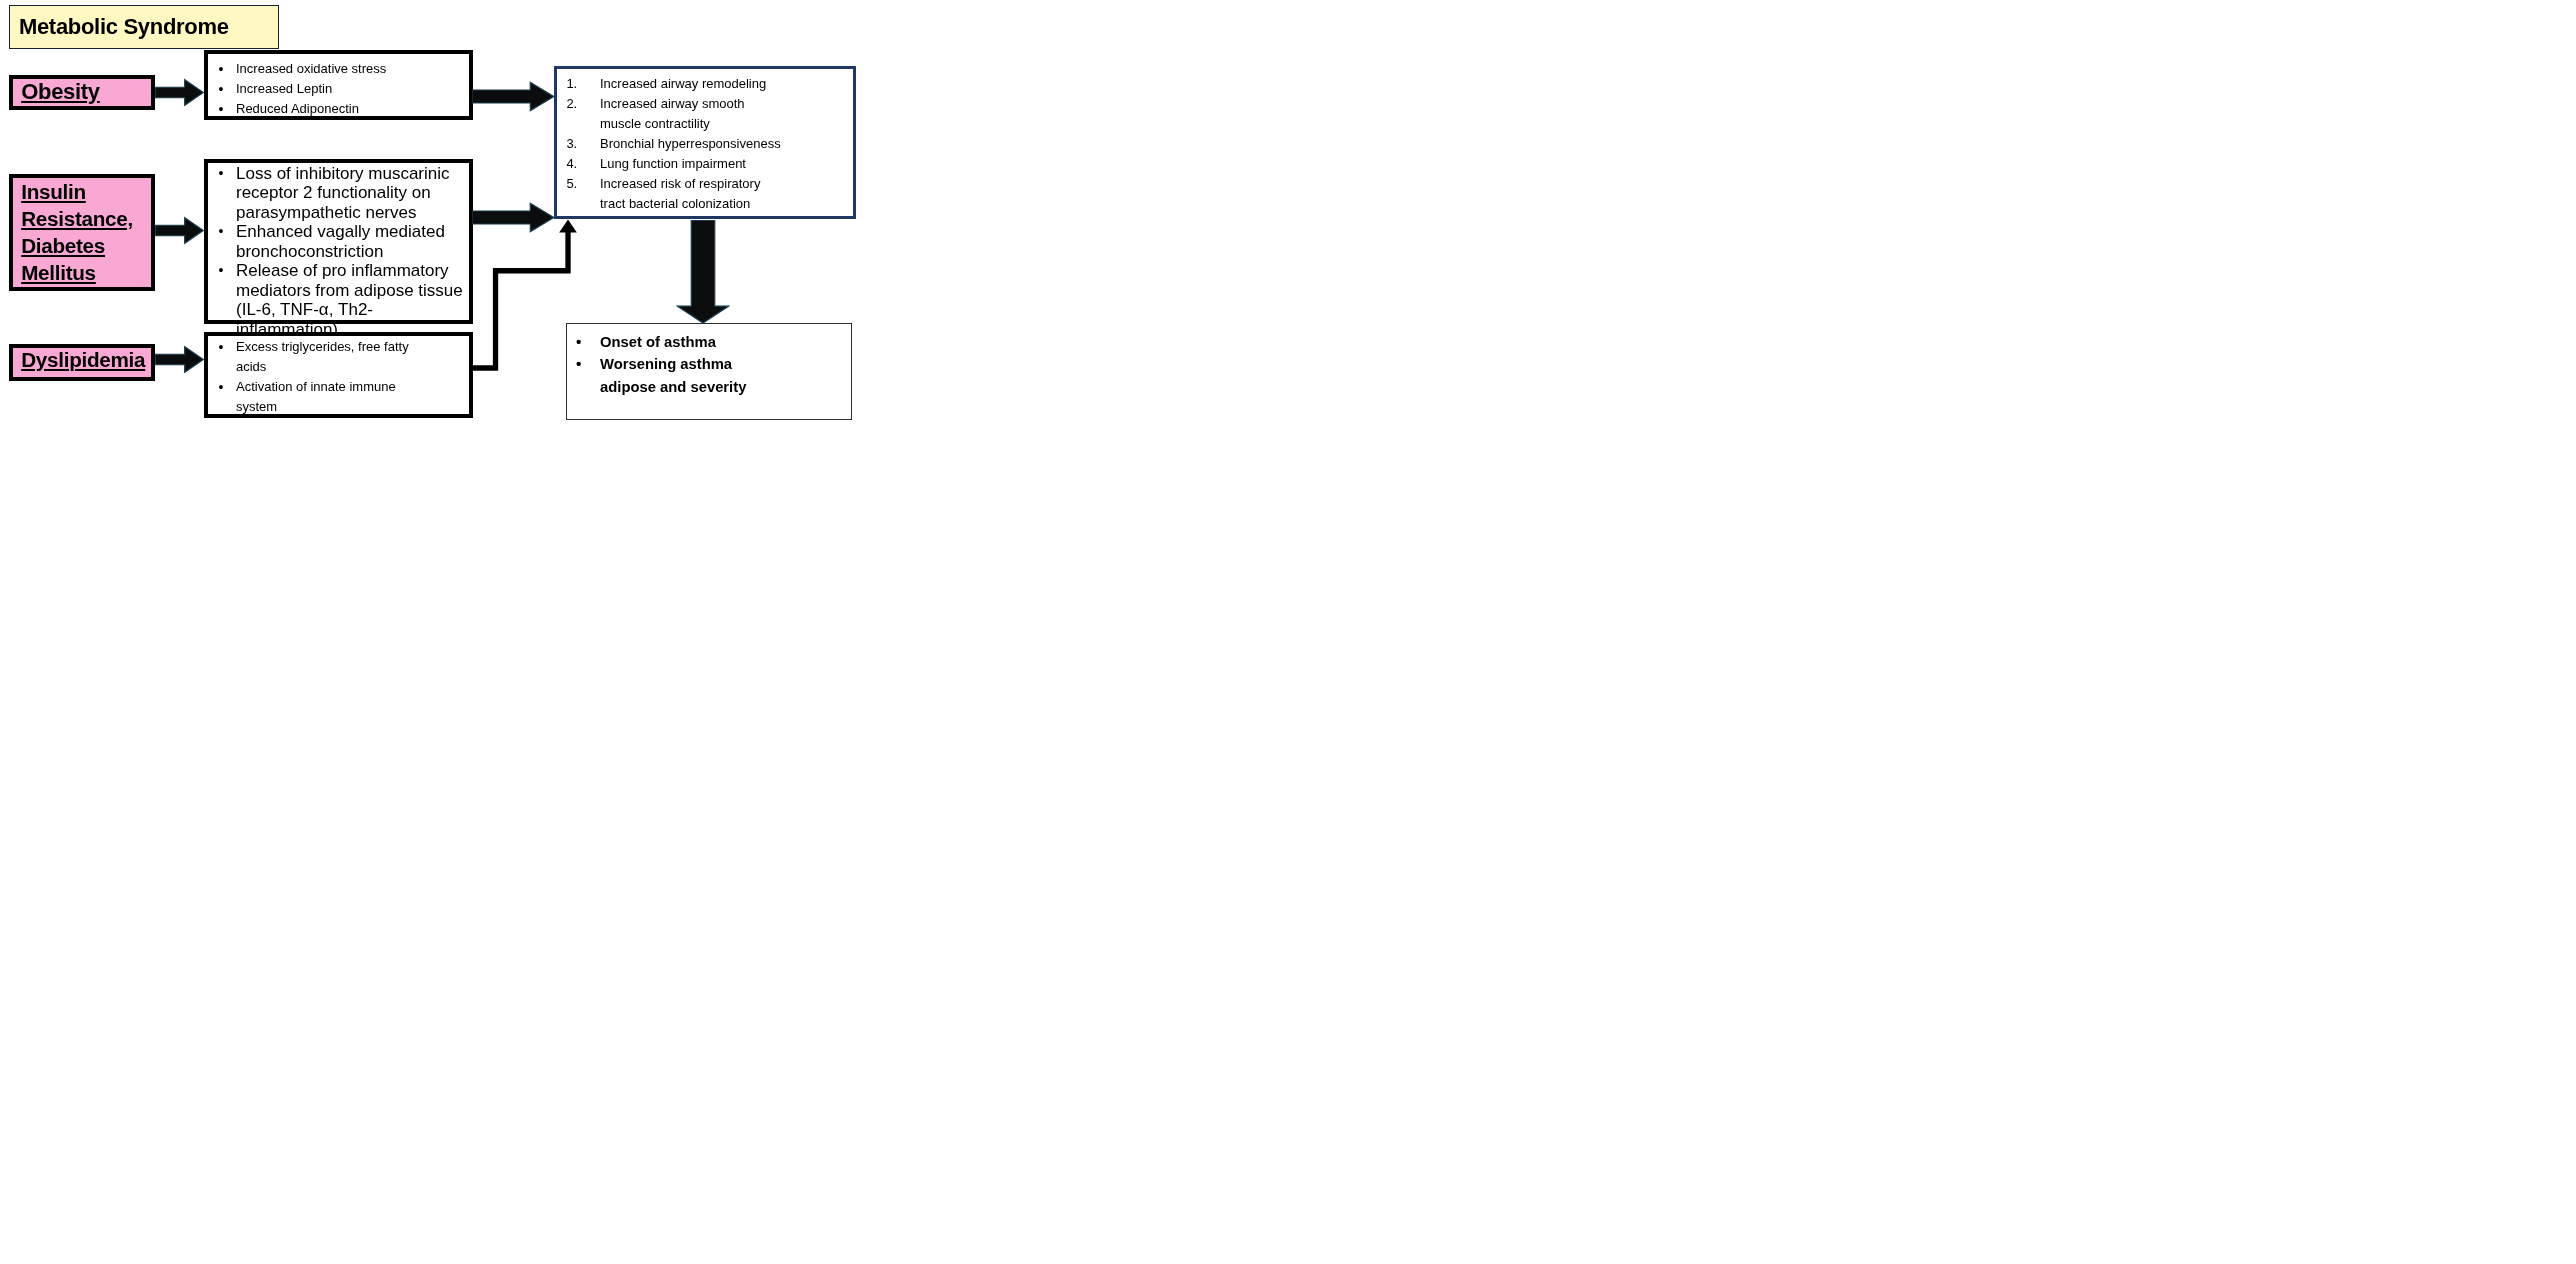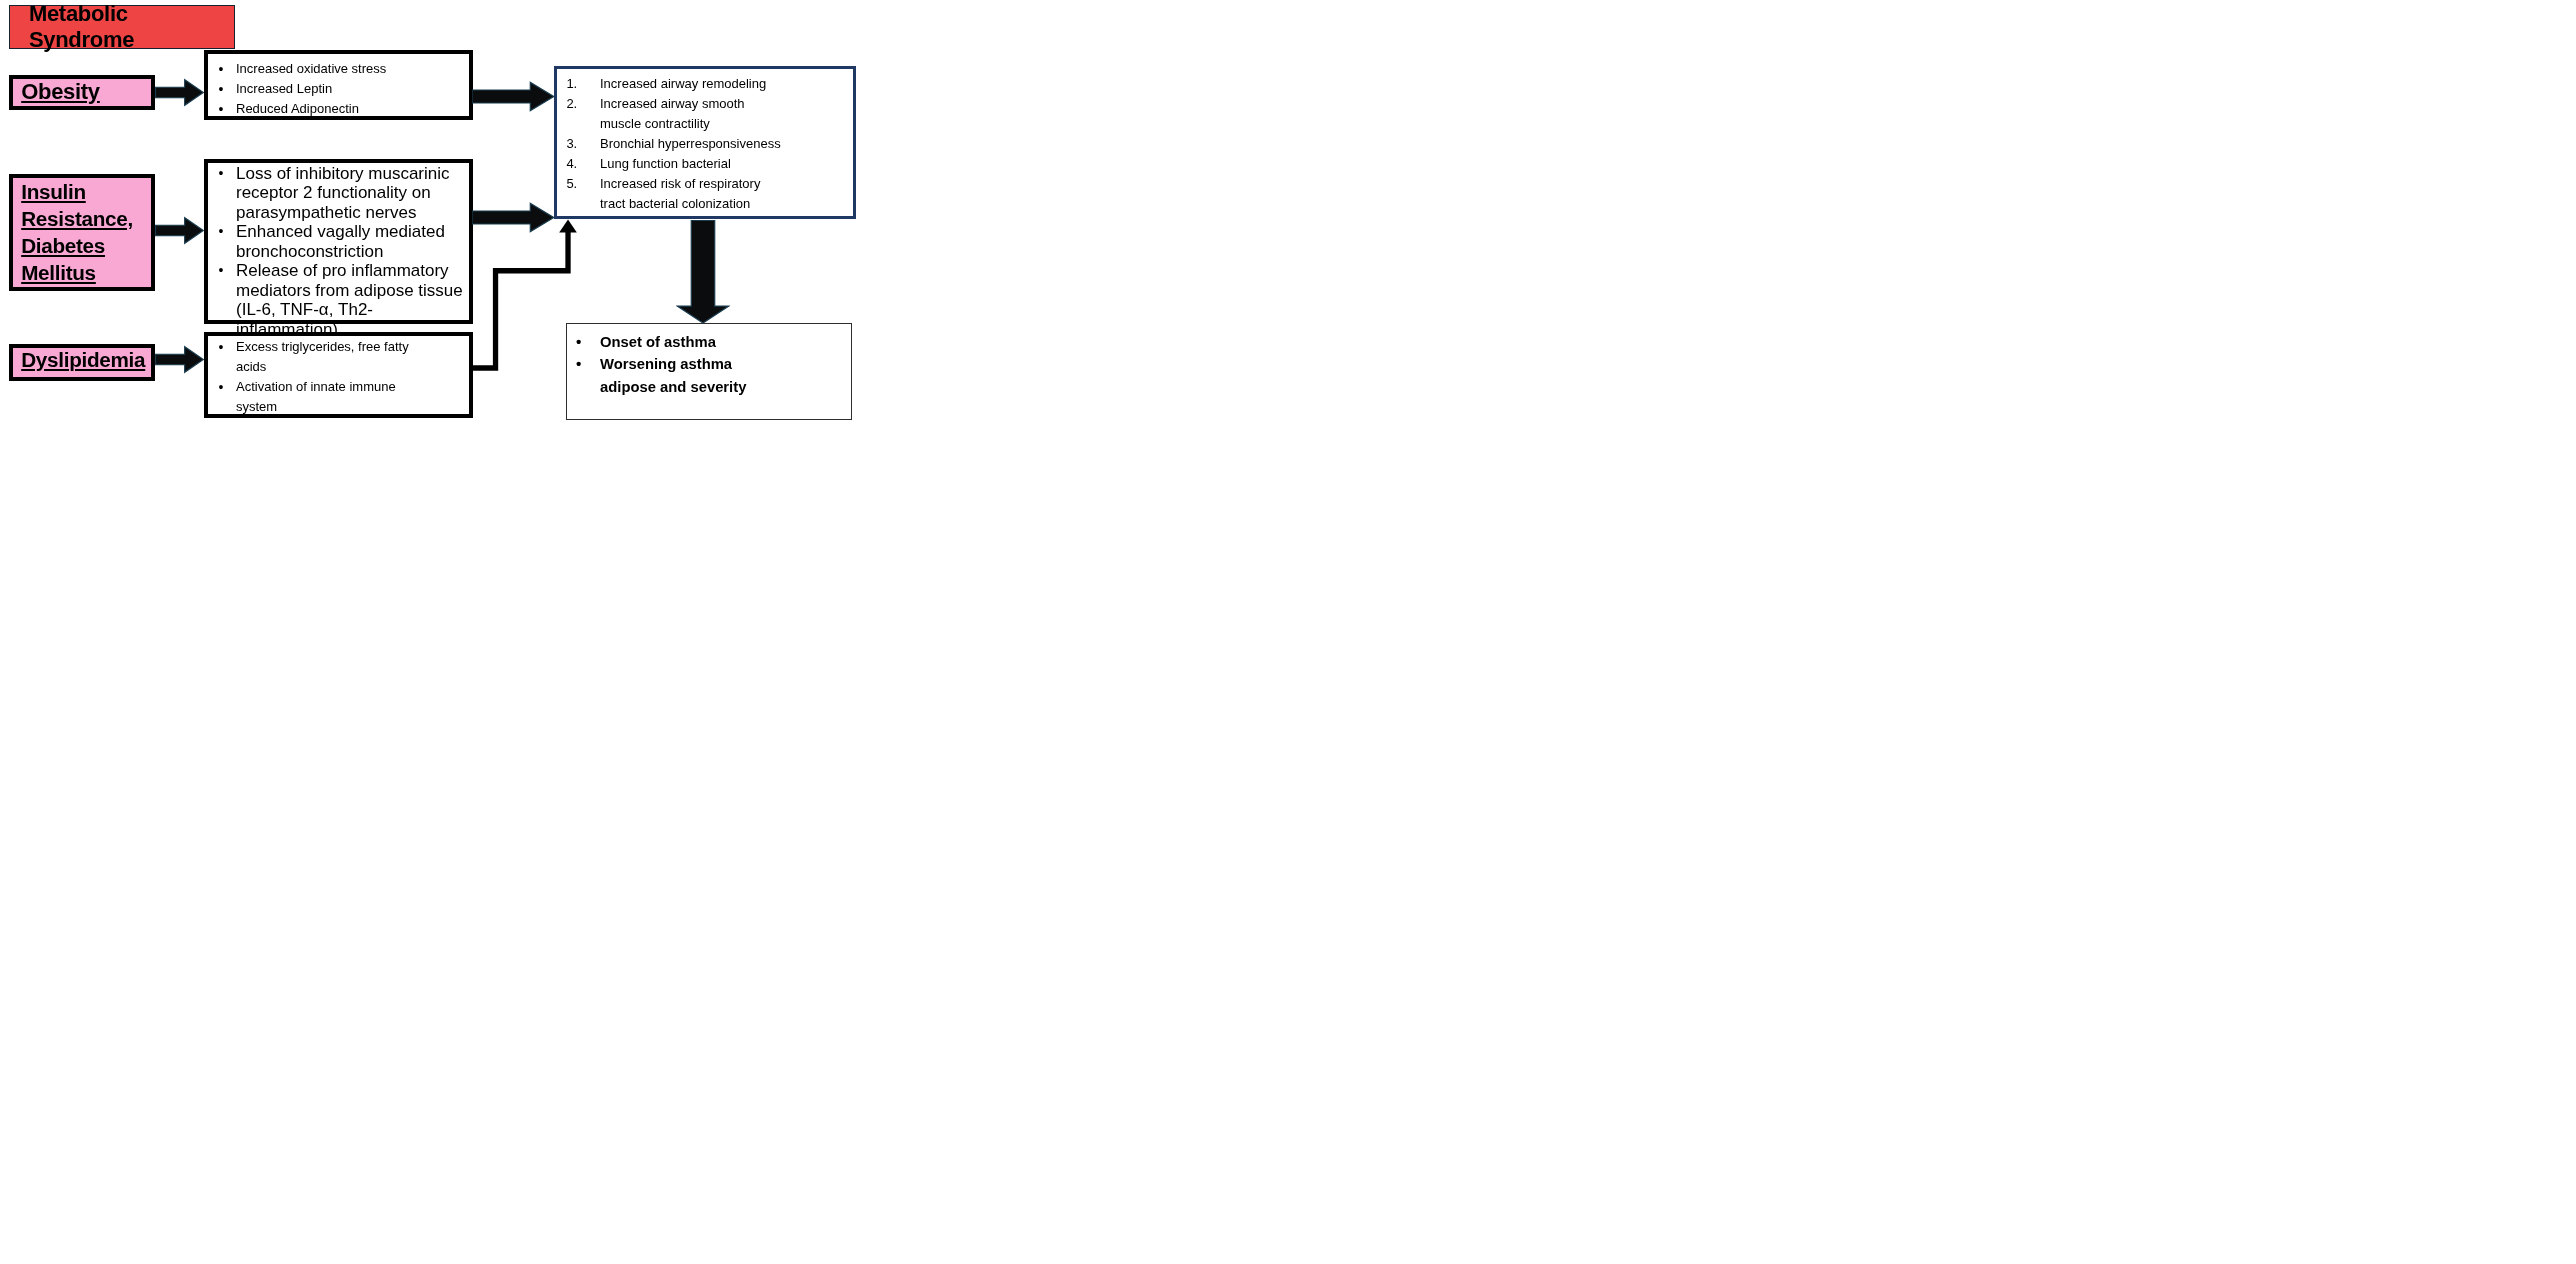--- a/index.html
+++ b/index.html
@@ -9,25 +9,25 @@
     background:#ffffff;
     font-family:"Liberation Sans","DejaVu Sans",sans-serif;
     color:#000;
     overflow:hidden;
   }
   .abs{position:absolute;box-sizing:border-box;}
   .pre{white-space:pre-line;}
 
   
   .title-box{
-    left:8.9px;top:4.7px;width:226px;height:44px;
-    border:1.8px solid #17212f;background:#ef4444;
+    left:8.9px;top:4.7px;width:270px;height:44px;
+    border:1.8px solid #17212f;background:#fef9c3;
     display:flex;align-items:center;
     font-weight:bold;font-size:22px;letter-spacing:-0.3px;
-    padding-left:19px;
+    padding-left:9px;
   }
   .factor-box{
     border:4.1px solid #000;background:#f9a8d4;
     display:flex;align-items:flex-start;
     font-weight:bold;letter-spacing:-0.3px;
     padding-left:8.3px;
     text-decoration:underline;
   }
   .factor-obesity{left:8.9px;top:75px;width:146px;height:35px;font-size:22px;}
   .factor-insulin{left:8.9px;top:174px;width:146px;height:117px;font-size:20.7px;line-height:27px;}
@@ -138,21 +138,21 @@
         <span class="num">2.</span>
         <span class="pre">Increased airway smooth
 muscle contractility</span>
       </li>
       <li class="n-item">
         <span class="num">3.</span>
         <span class="pre">Bronchial hyperresponsiveness</span>
       </li>
       <li class="n-item">
         <span class="num">4.</span>
-        <span class="pre">Lung function bacterial</span>
+        <span class="pre">Lung function impairment</span>
       </li>
       <li class="n-item">
         <span class="num">5.</span>
         <span class="pre">Increased risk of respiratory
 tract bacterial colonization</span>
       </li>
     </ol>
   </div>
 
   <div class="abs outcome-box">

